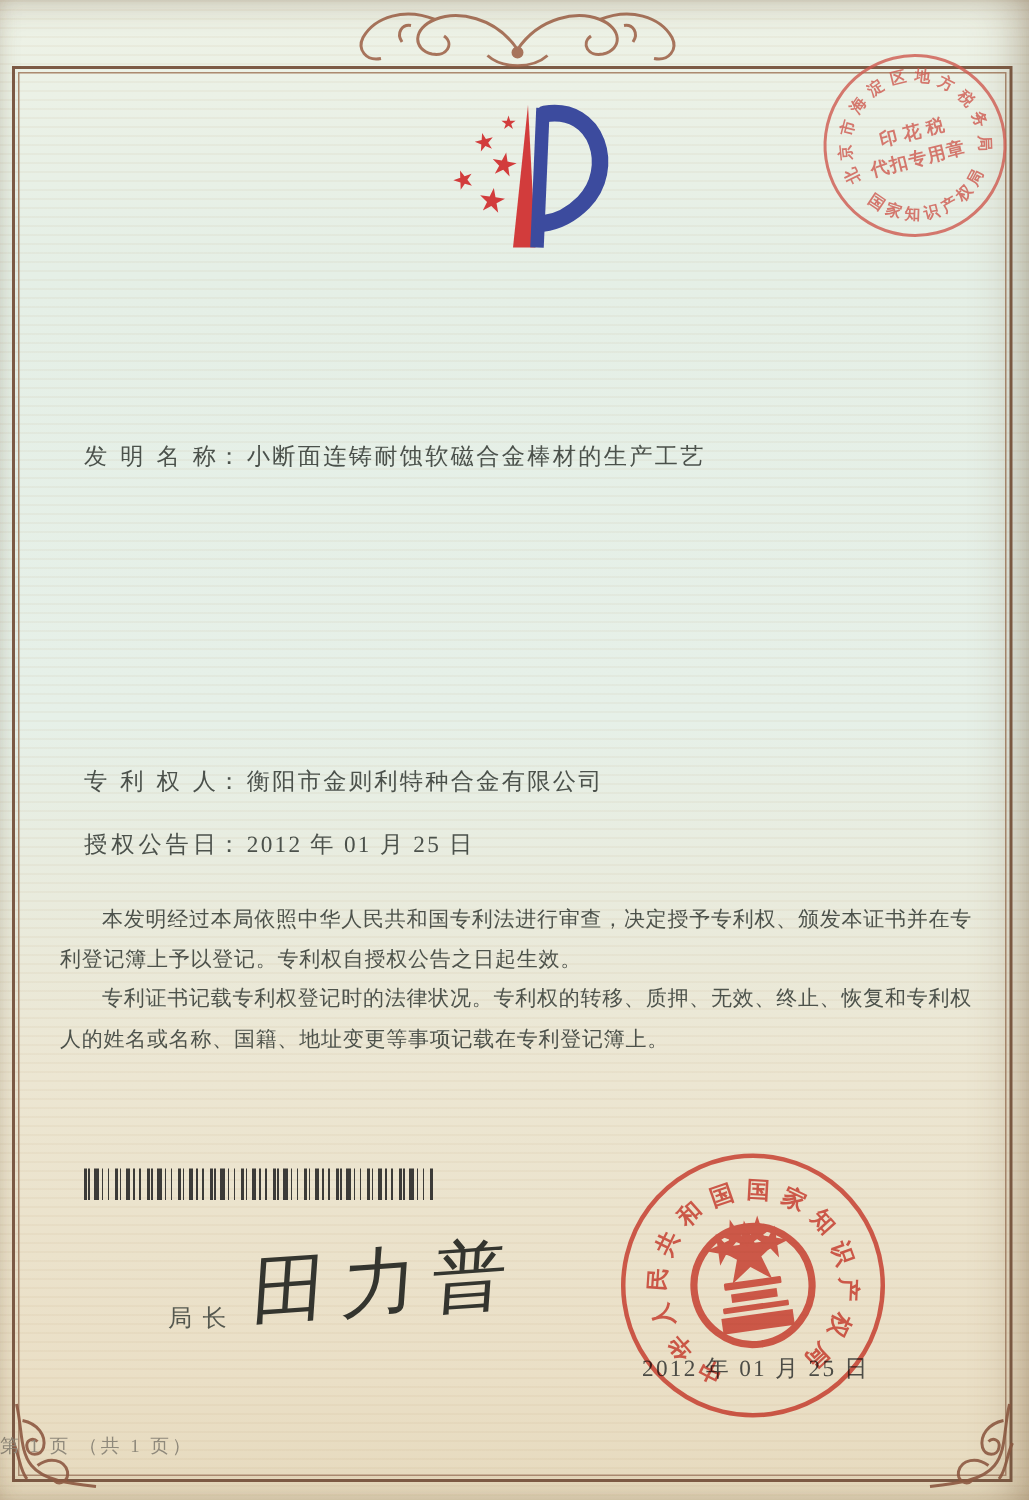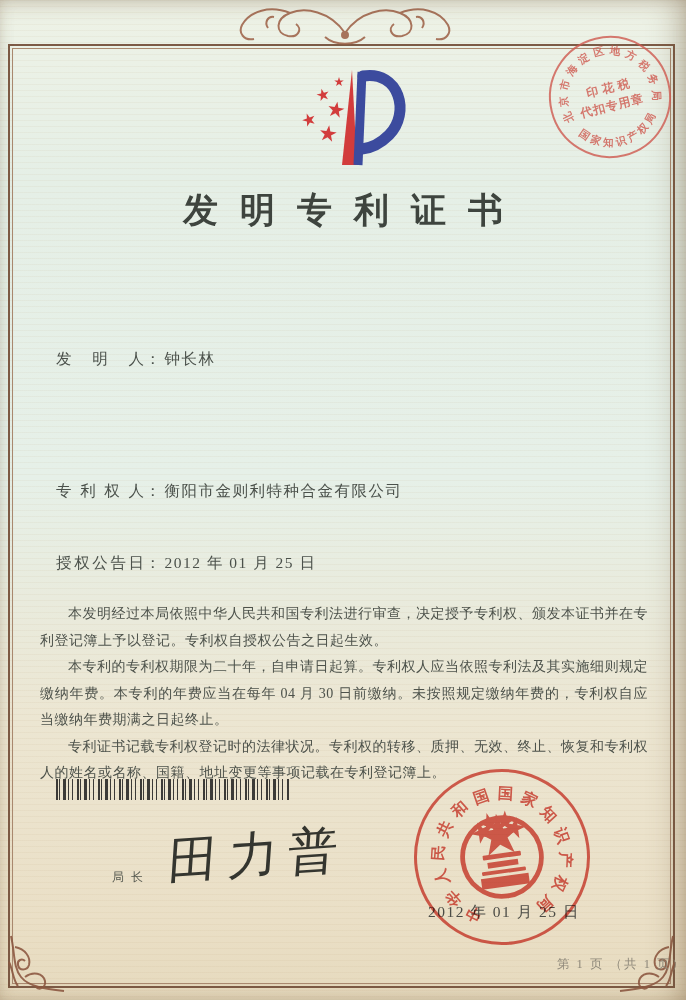--- a/index.html
+++ b/index.html
@@ -31,42 +31,42 @@
 
   .body-text{position:absolute;left:40px;width:608px;top:601px;font-size:14px;line-height:26.5px;
     color:#4d524b;text-align:justify;letter-spacing:.5px;}
   .body-text p{margin:0;text-indent:2em;}
 
   .barcode{position:absolute;left:56px;top:779px;width:234px;height:21px;opacity:.85;
     background:repeating-linear-gradient(90deg,#1d1d1d 0 2px,transparent 2px 3px,#1d1d1d 3px 4px,
       transparent 4px 7px,#1d1d1d 7px 10px,transparent 10px 12px,#1d1d1d 12px 13px,transparent 13px 16px,
       #1d1d1d 16px 17px,transparent 17px 21px);}
 
-  .sig-title{position:absolute;left:112px;top:869px;font-size:12px;letter-spacing:7px;color:#55584f;}
+  .sig-title{position:absolute;left:112px;top:869px;font-size:16px;letter-spacing:7px;color:#55584f;}
   .sig-name{position:absolute;left:168px;top:822px;font-size:50px;color:#34352f;letter-spacing:10px;
     font-family:"DejaVu Sans",sans-serif;transform:rotate(-4deg) skewX(-8deg);font-weight:500;}
 
   .seal-date{position:absolute;left:428px;top:902px;font-size:15.5px;letter-spacing:1.5px;color:#4c4c46;z-index:2;}
 
   .seal-main{position:absolute;left:414px;top:769px;width:170px;height:170px;border-radius:50%;
     border:3px solid #d8473d;z-index:3;opacity:.85;mix-blend-mode:multiply;transform:rotate(-8deg);}
   .seal-main .arc-ch{font-size:15.5px;font-weight:700;color:#d8473d;font-family:"Liberation Serif",serif;}
   .emblem{position:absolute;left:50%;top:50%;transform:translate(-50%,-50%);}
 
   .seal-tax{position:absolute;left:549px;top:36px;width:118px;height:118px;border-radius:50%;
     border:2px solid #cf5a50;transform:rotate(-14deg);opacity:.8;z-index:3;}
   .seal-tax .arc-ch{font-size:10.5px;font-weight:700;color:#cf5a50;}
   .seal-tax-line1{position:absolute;left:0;right:0;top:42px;text-align:center;font-size:12px;font-weight:700;
     color:#cf5a50;letter-spacing:4px;text-indent:4px;}
   .seal-tax-line2{position:absolute;left:0;right:0;top:60px;text-align:center;font-size:12px;font-weight:700;
     color:#cf5a50;letter-spacing:1px;}
 
   .arc-ch{position:absolute;left:50%;top:50%;transform-origin:center;}
 
-  .footer{position:absolute;left:0;right:0;top:956px;text-align:right;font-size:12.5px;
+  .footer{position:absolute;left:0;right:0;top:956px;text-align:left;font-size:12.5px;
     letter-spacing:2px;color:#8f897b;}
 </style>
 </head>
 <body>
 
 <div class="page">
   <div class="texture"></div>
 
   <div class="frame">
     <div class="frame-inner"></div>
@@ -114,35 +114,33 @@
       <use href="#star" transform="translate(24,51) scale(6.8) rotate(-20)"></use>
       <use href="#star" transform="translate(43,65) scale(8.8) rotate(8)"></use>
       <polygon points="67,1 57,96 72,96"></polygon>
     </g>
     <g stroke="#3c4b9e" fill="none">
       <path d="M77,3 L73,96" stroke-width="9"></path>
       <path d="M78,7 C114,1 126,44 104,66 C95,75 86,79 77,80" stroke-width="11" stroke-linecap="round"></path>
     </g>
   </svg>
 
-  <div class="title">发明专利证书</div>
-
-  <div class="field-row" style="top:349px">
-    <span class="flabel">发明人</span><span class="fcolon">：</span><span class="fvalue">钟长林</span>
-  </div>
-  <div class="field-row" style="top:481px">
+
+  <div class="field-row" style="top:294px">
+    <span class="flabel">发明名称</span><span class="fcolon">：</span><span class="fvalue">小断面连铸耐蚀软磁合金棒材的生产工艺</span>
+  </div>
+  <div class="field-row" style="top:511px">
     <span class="flabel">专利权人</span><span class="fcolon">：</span><span class="fvalue">衡阳市金则利特种合金有限公司</span>
   </div>
   <div class="field-row" style="top:553px">
     <span class="flabel">授权公告日</span><span class="fcolon">：</span><span class="fvalue">2012 年 01 月 25 日</span>
   </div>
 
   <div class="body-text">
     <p>本发明经过本局依照中华人民共和国专利法进行审查，决定授予专利权、颁发本证书并在专利登记簿上予以登记。专利权自授权公告之日起生效。</p>
-    <p>本专利的专利权期限为二十年，自申请日起算。专利权人应当依照专利法及其实施细则规定缴纳年费。本专利的年费应当在每年 04 月 30 日前缴纳。未按照规定缴纳年费的，专利权自应当缴纳年费期满之日起终止。</p>
     <p>专利证书记载专利权登记时的法律状况。专利权的转移、质押、无效、终止、恢复和专利权人的姓名或名称、国籍、地址变更等事项记载在专利登记簿上。</p>
   </div>
 
   <div class="barcode"></div>
 
   <div class="sig-title">局长</div>
   <div class="sig-name">田力普</div>
 
   <div class="seal-date">2012 年 01 月 25 日</div>
 

